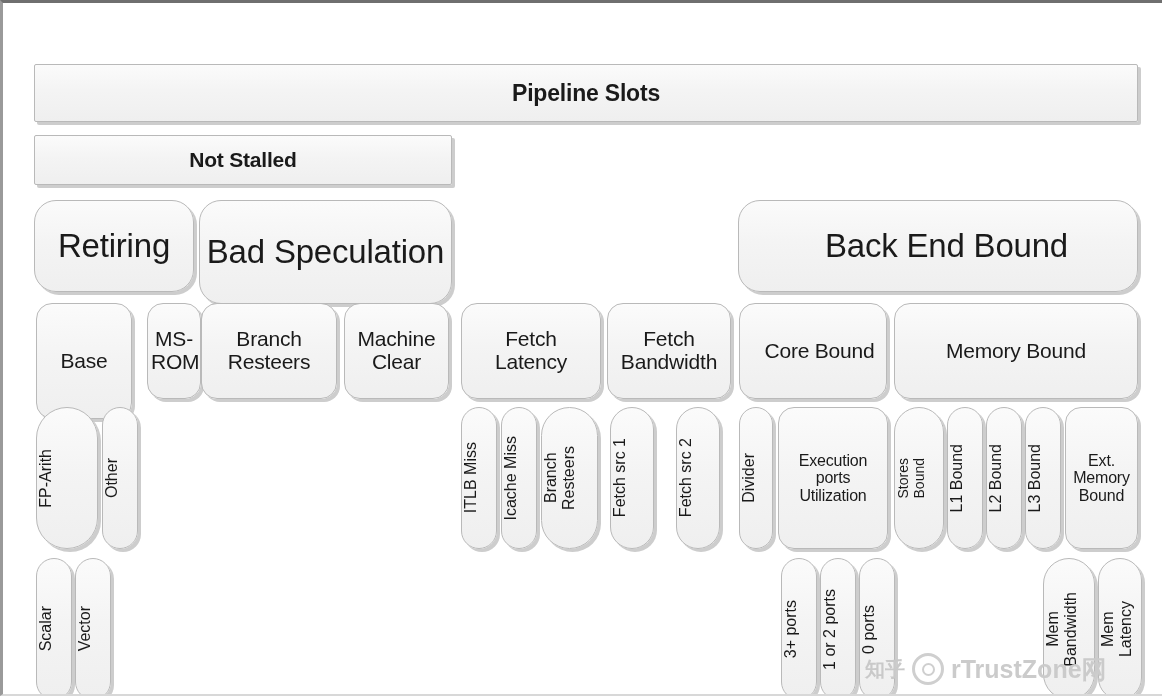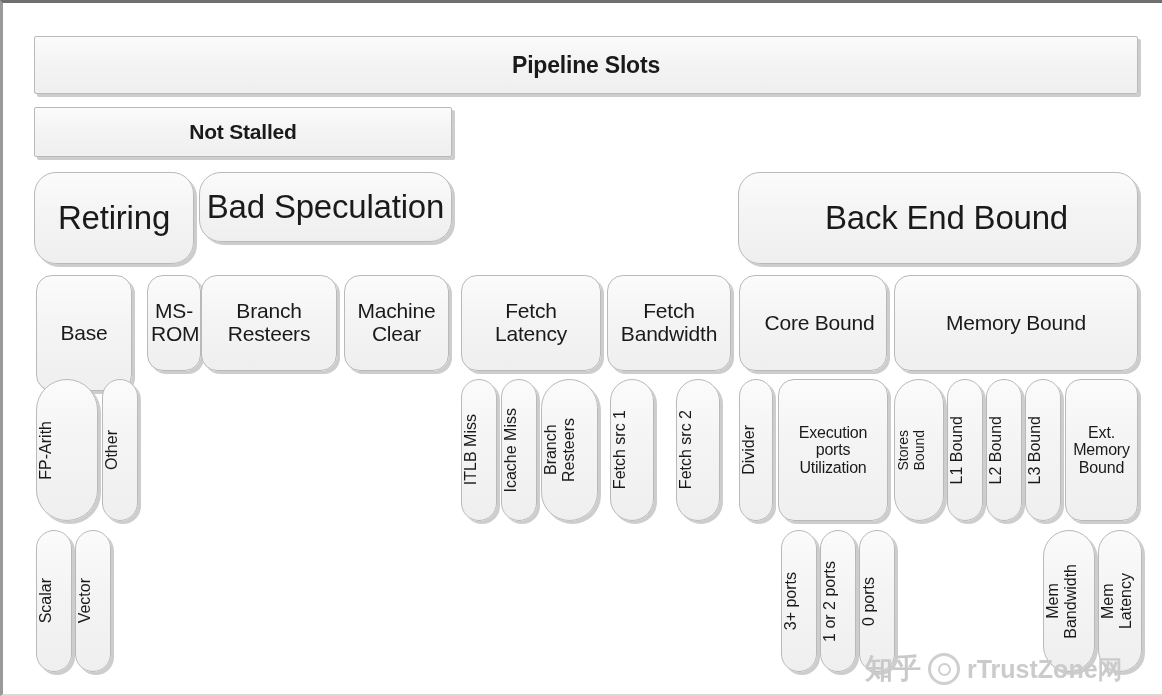--- a/index.html
+++ b/index.html
@@ -33,20 +33,21 @@
     display: flex;
     align-items: center;
     justify-content: center;
     text-align: center;
     color: #1a1a1a;
     line-height: 1.08;
     letter-spacing: -0.2px;
     box-shadow: 3px 3px 0 0 #cdcdcd;
     padding: 0 3px;
     overflow: hidden;
+    margin-top: 28px;
   }
   .node .lbl { display: block; width: 100%; }
 
   
   .sq      { border-radius: 2px; }
   .r-md    { border-radius: 16px; }
   .r-lg    { border-radius: 22px; }
   .pill    { border-radius: 999px; }
 
   
@@ -82,21 +83,21 @@
     align-items: center;
     gap: 7px;
     color: #c9c9c9;
     font-size: 27px;
     font-weight: bold;
     letter-spacing: 0px;
     user-select: none;
     pointer-events: none;
     white-space: nowrap;
   }
-  #watermark .zh { font-size: 28px; }
+  #watermark .zh { font-size: 20px; }
   #watermark .at-circle {
     display: inline-block;
     width: 26px; height: 26px;
     border: 3px solid #cfcfcf;
     border-radius: 50%;
     position: relative;
     flex: 0 0 auto;
   }
   #watermark .at-circle::after {
     content: "";
@@ -117,21 +118,21 @@
     <span class="lbl">Pipeline Slots</span>
   </div>
 
   <div class="node sq lvl-stall" style="left:31px; top:104px; width:418px; height:50px;">
     <span class="lbl">Not Stalled</span>
   </div>
 
   <div class="node r-lg lvl-cat" style="left:31px; top:169px; width:160px; height:92px;">
     <span class="lbl">Retiring</span>
   </div>
-  <div class="node r-lg lvl-cat" style="left:196px; top:169px; width:253px; height:70px;">
+  <div class="node r-lg lvl-cat" style="left:196px; top:169px; width:253px; height:104px;">
     <span class="lbl">Bad Speculation</span>
   </div>
   <div class="node r-lg lvl-cat" style="left:735px; top:169px; width:400px; height:92px;padding-left:20px;">
     <span class="lbl">Back End Bound</span>
   </div>
 
   <div class="node r-md lvl-sub" style="left:33px; top:272px; width:96px; height:116px;">
     <span class="lbl">Base</span>
   </div>
   <div class="node r-md lvl-sub multi" style="left:144px; top:272px; width:54px; height:96px;">

